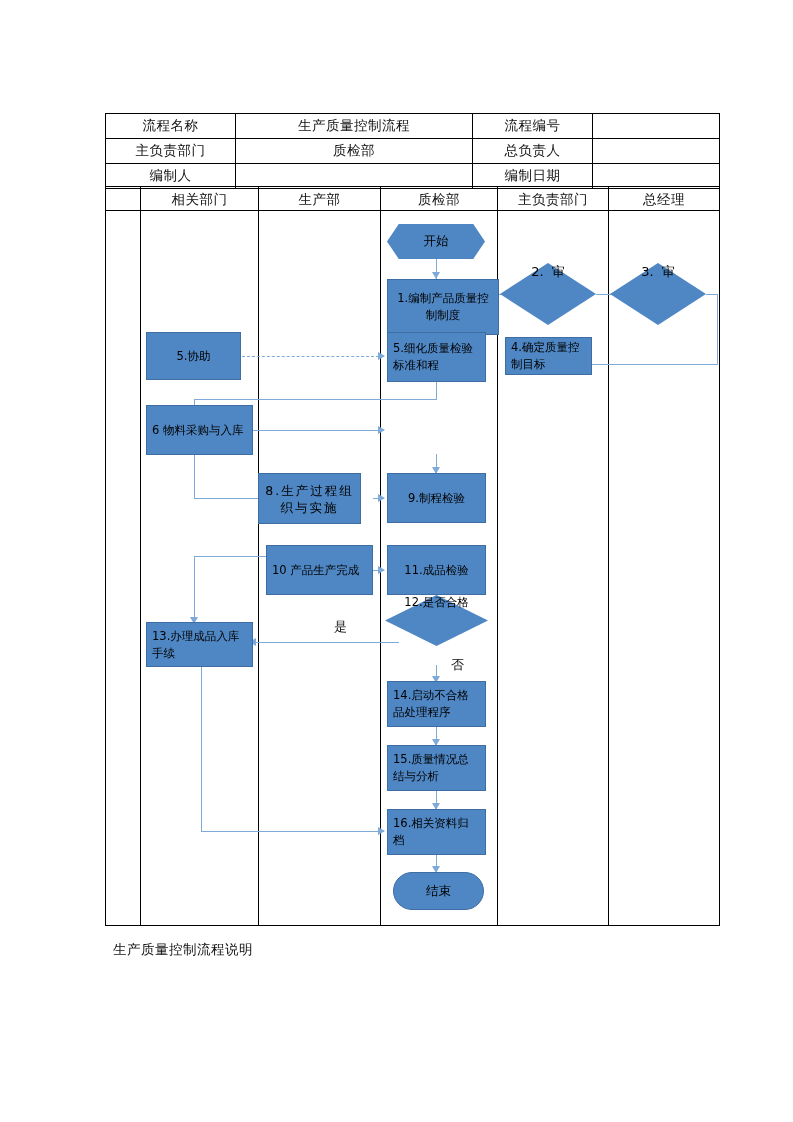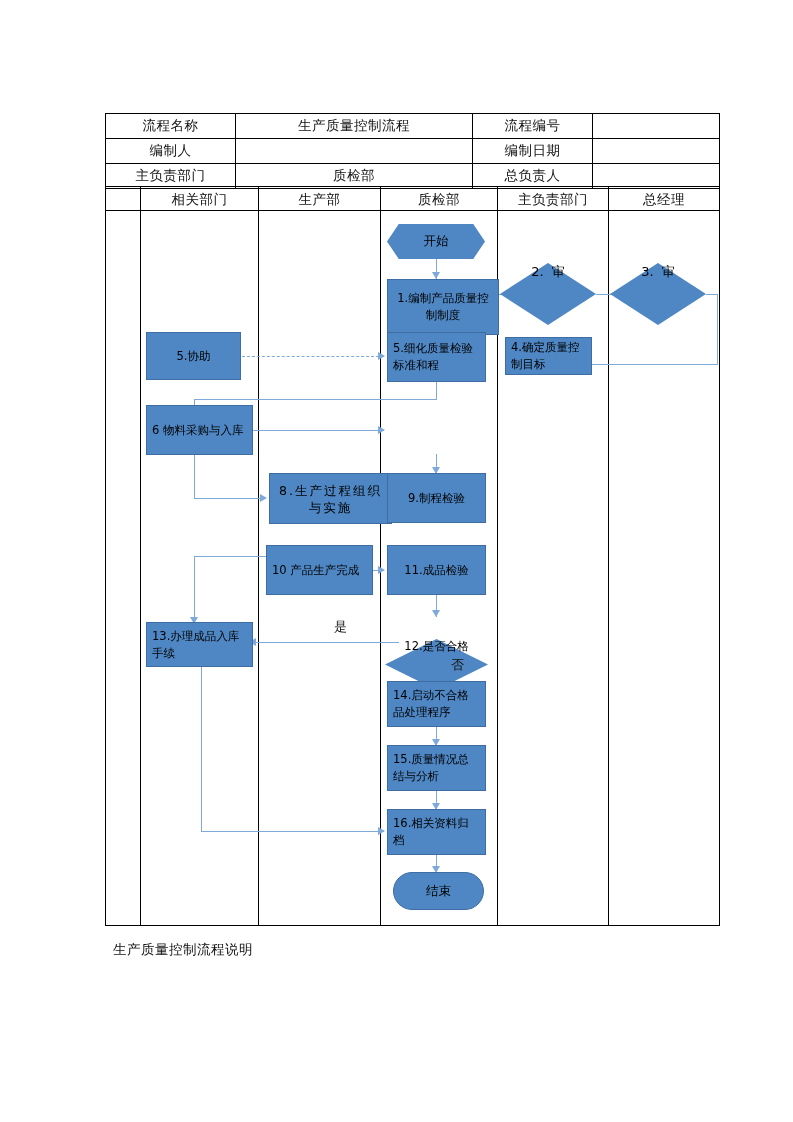--- a/index.html
+++ b/index.html
@@ -60,29 +60,29 @@
 
 <table class="hdr-table">
   <tbody>
       <tr>
     <td style="width:130px">流程名称</td>
     <td style="width:238px">生产质量控制流程</td>
     <td style="width:120px">流程编号</td>
     <td style="width:127px"></td>
   </tr>
   <tr>
+    <td>主负责部门</td>
+    <td>质检部</td>
+    <td>总负责人</td>
+    <td></td>
+  </tr>
+  <tr>
     <td>编制人</td>
     <td></td>
     <td>编制日期</td>
-    <td></td>
-  </tr>
-  <tr>
-    <td>主负责部门</td>
-    <td>质检部</td>
-    <td>总负责人</td>
     <td></td>
   </tr>
 </tbody>
   </table>
 
 <div class="lane-frame">
 
   <div class="vline" style="left:34px"></div>
   <div class="vline" style="left:152px"></div>
   <div class="vline" style="left:274px"></div>
@@ -193,37 +193,37 @@
 
   <div class="shape box lead" style="left:281px;top:145px;width:99px;height:50px">
     <span>5.细化质量检验标准和程</span>
   </div>
 
   <div class="shape box lead" style="left:40px;top:218px;width:107px;height:50px">
     <span>6 物料采购与入库</span>
   </div>
 
 
-  <div class="shape box wide" style="left:163px;top:286px;width:123px;height:51px">
+  <div class="shape box wide" style="left:152px;top:286px;width:103px;height:51px">
     <span>8.生产过程组织与实施</span>
   </div>
 
   <div class="shape box" style="left:281px;top:286px;width:99px;height:50px">
     <span>9.制程检验</span>
   </div>
 
   <div class="shape box lead" style="left:160px;top:358px;width:107px;height:50px">
     <span>10 产品生产完成</span>
   </div>
 
   <div class="shape box" style="left:281px;top:358px;width:99px;height:50px">
     <span>11.成品检验</span>
   </div>
 
-  <div class="diamond" style="left:279px;top:452px;width:103px;height:51px">
+  <div class="diamond" style="left:279px;top:408px;width:103px;height:51px">
     <div class="dshape"></div>
     <span class="dtxt" style="font-size:11.5px">12.是否合格</span>
   </div>
 
   <div class="shape box lead" style="left:40px;top:435px;width:107px;height:45px">
     <span>13.办理成品入库手续</span>
   </div>
 
   <div class="shape box lead" style="left:281px;top:494px;width:99px;height:46px">
     <span>14.启动不合格品处理程序</span>

